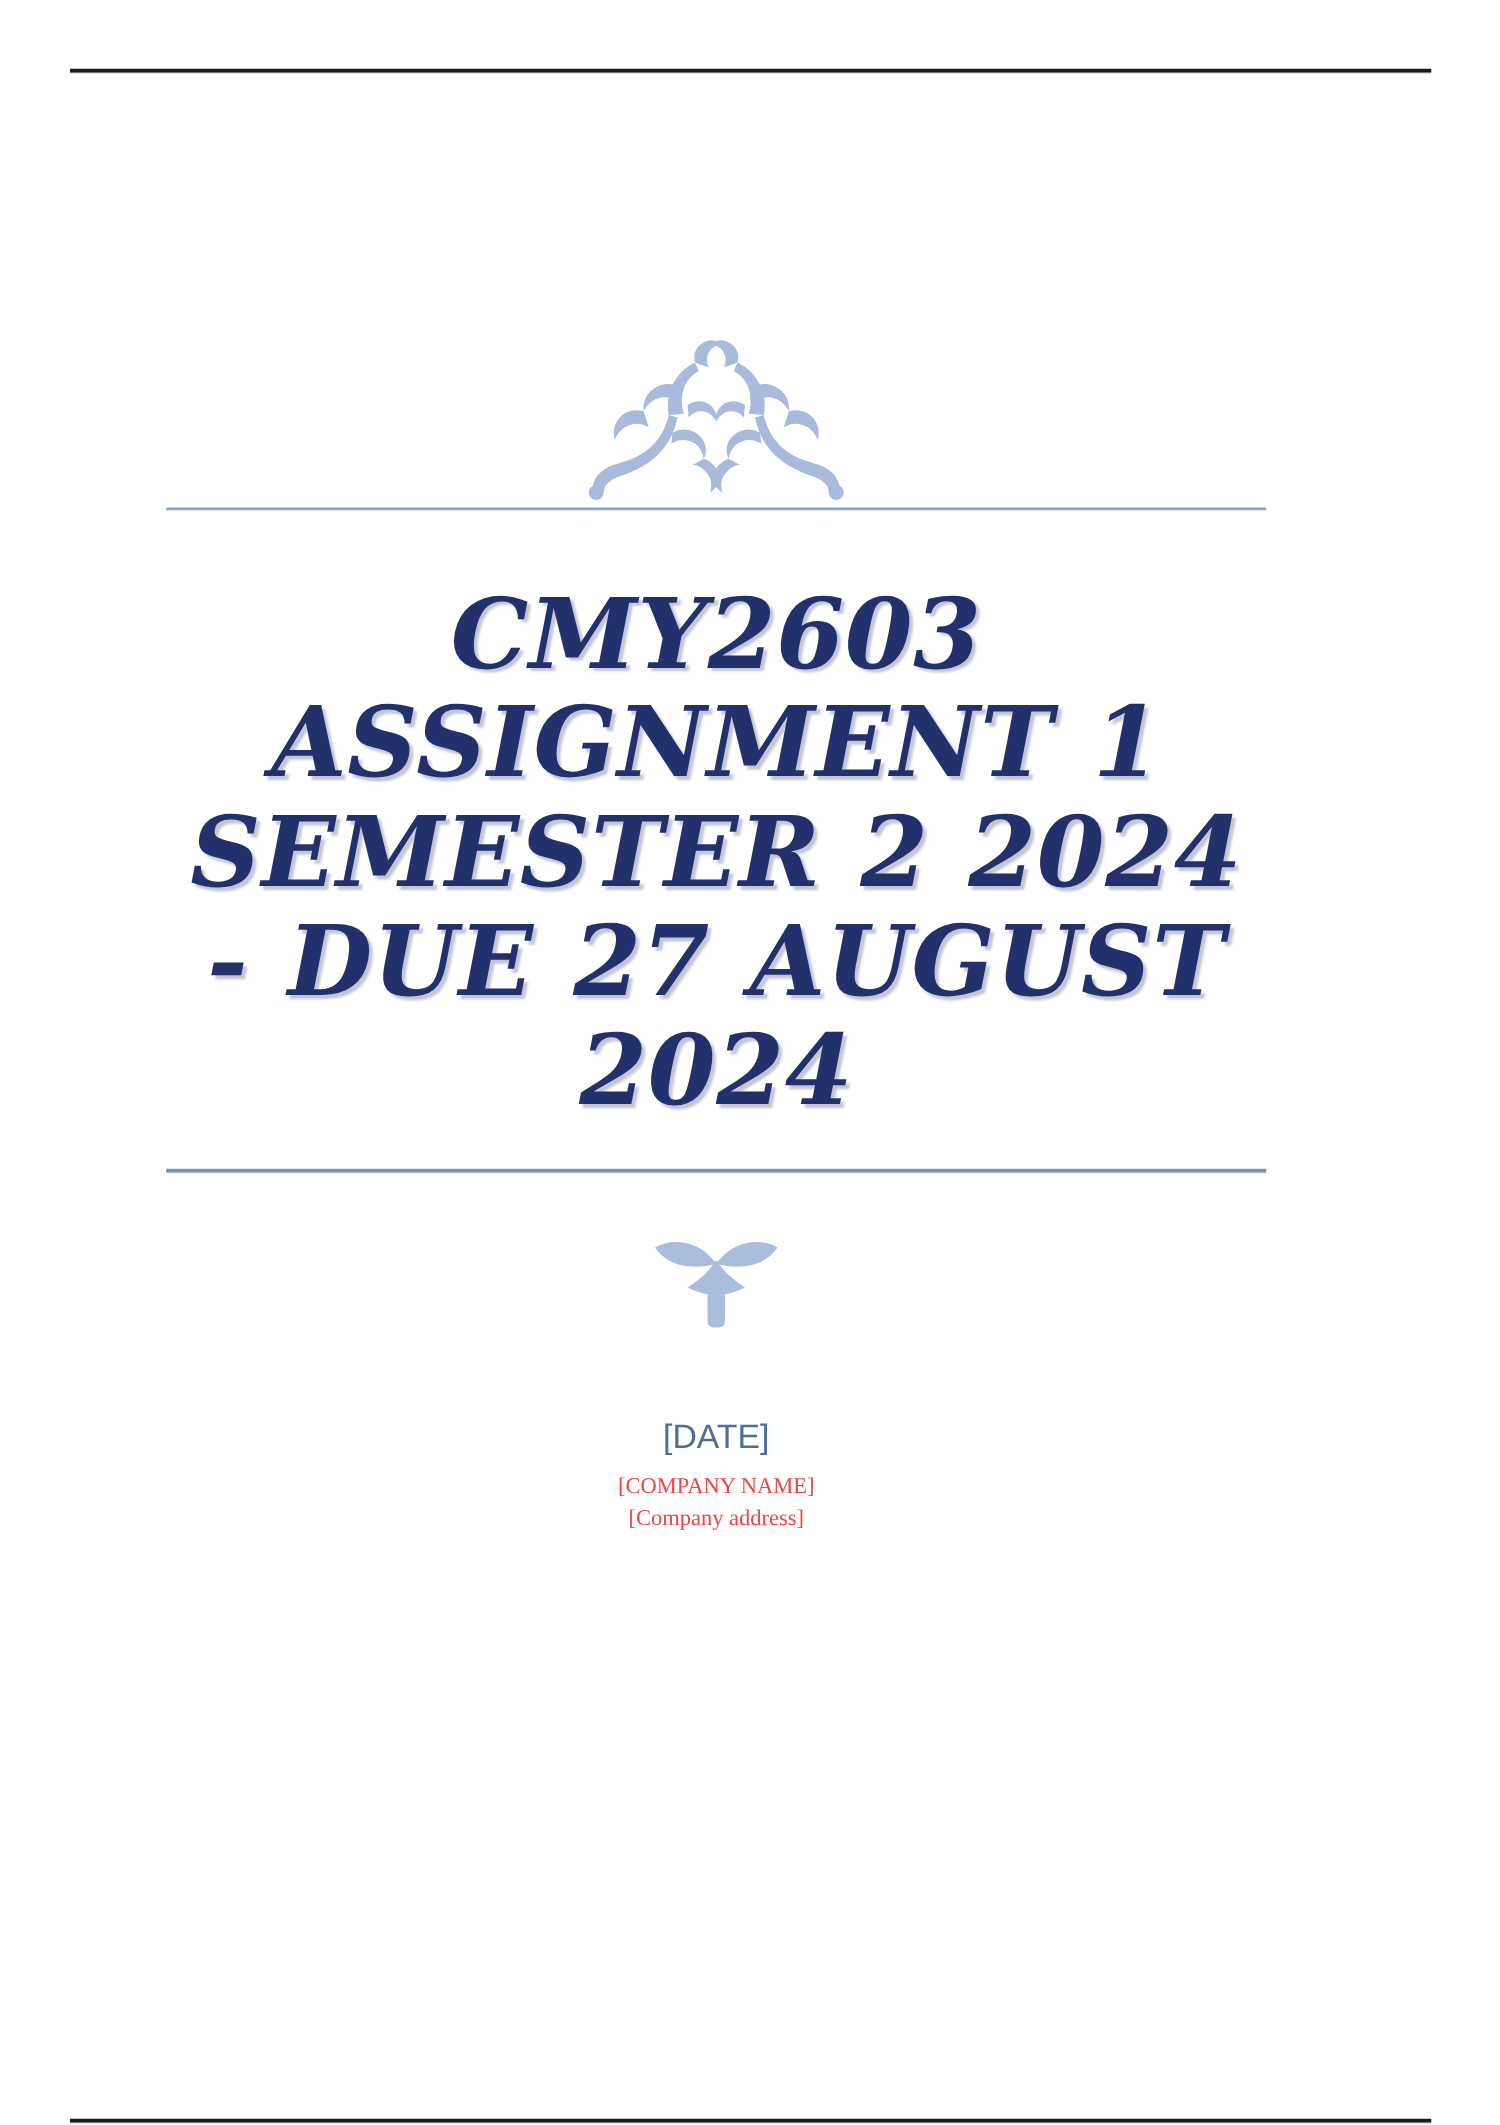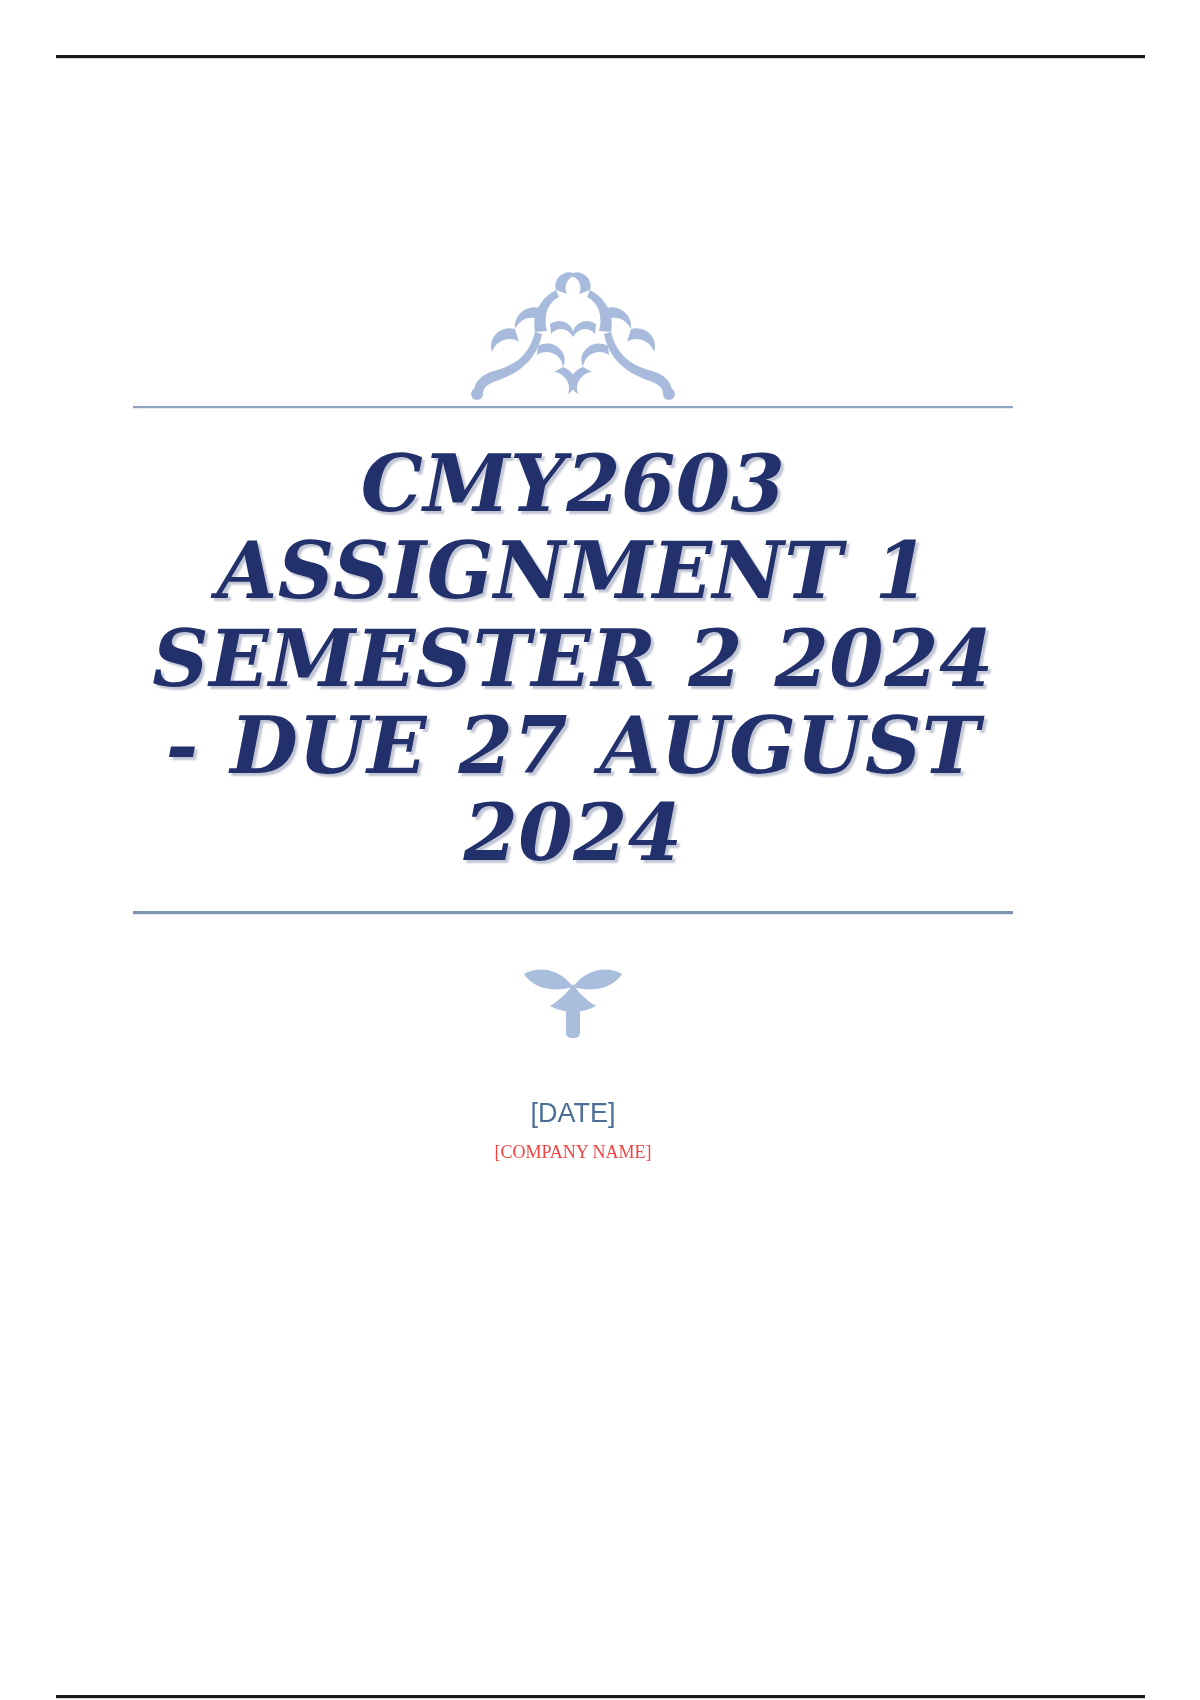--- a/index.html
+++ b/index.html
@@ -66,21 +66,21 @@
   .title {
     font-family: "DejaVu Serif", "Liberation Serif", serif;
     font-weight: bold;
     font-style: italic;
     font-size: 78px;
     line-height: 1.12;
     letter-spacing: 0.5px;
     color: #22306b;
     text-transform: uppercase;
     text-shadow: 3px 3px 2px rgba(120,128,160,0.45);
-    margin: 32px 0 34px 0;
+    margin: 56px 0 34px 0;
     padding: 0 6px;
     word-spacing: 4px;
   }
 
   
   .subtitle {
     font-family: "Liberation Sans", sans-serif;
     font-size: 25px;
     font-weight: normal;
     letter-spacing: 0.3px;
@@ -93,21 +93,21 @@
     margin-top: 34px;
     height: 110px;
     display: flex;
     align-items: center;
     justify-content: center;
   }
   .ornament-bottom svg { display: block; }
 
   
   .meta {
-    margin-top: 42px;
+    margin-top: 54px;
     line-height: 1.0;
   }
   .meta-date {
     font-family: "Liberation Sans", sans-serif;
     font-size: 27px;
     color: #4b6f96;
     margin-bottom: 12px;
   }
   .meta-company,
   .meta-address {
@@ -196,19 +196,20 @@
                    C48 52 40 50 32 46 C42 40 50 32 55 24 Z"></path>
 
           <rect x="48" y="48" width="14" height="30" rx="5"></rect>
         </g>
       </svg>
     </div>
 
     <div class="meta">
       <div class="meta-date">[DATE]</div>
       <div class="meta-company">[COMPANY NAME]</div>
+      <div class="meta-address">[Company address]</div>
     </div>
 
   </div>
 
   <div class="page-rule bottom"></div>
 
 </div>
 
 </body></html>

